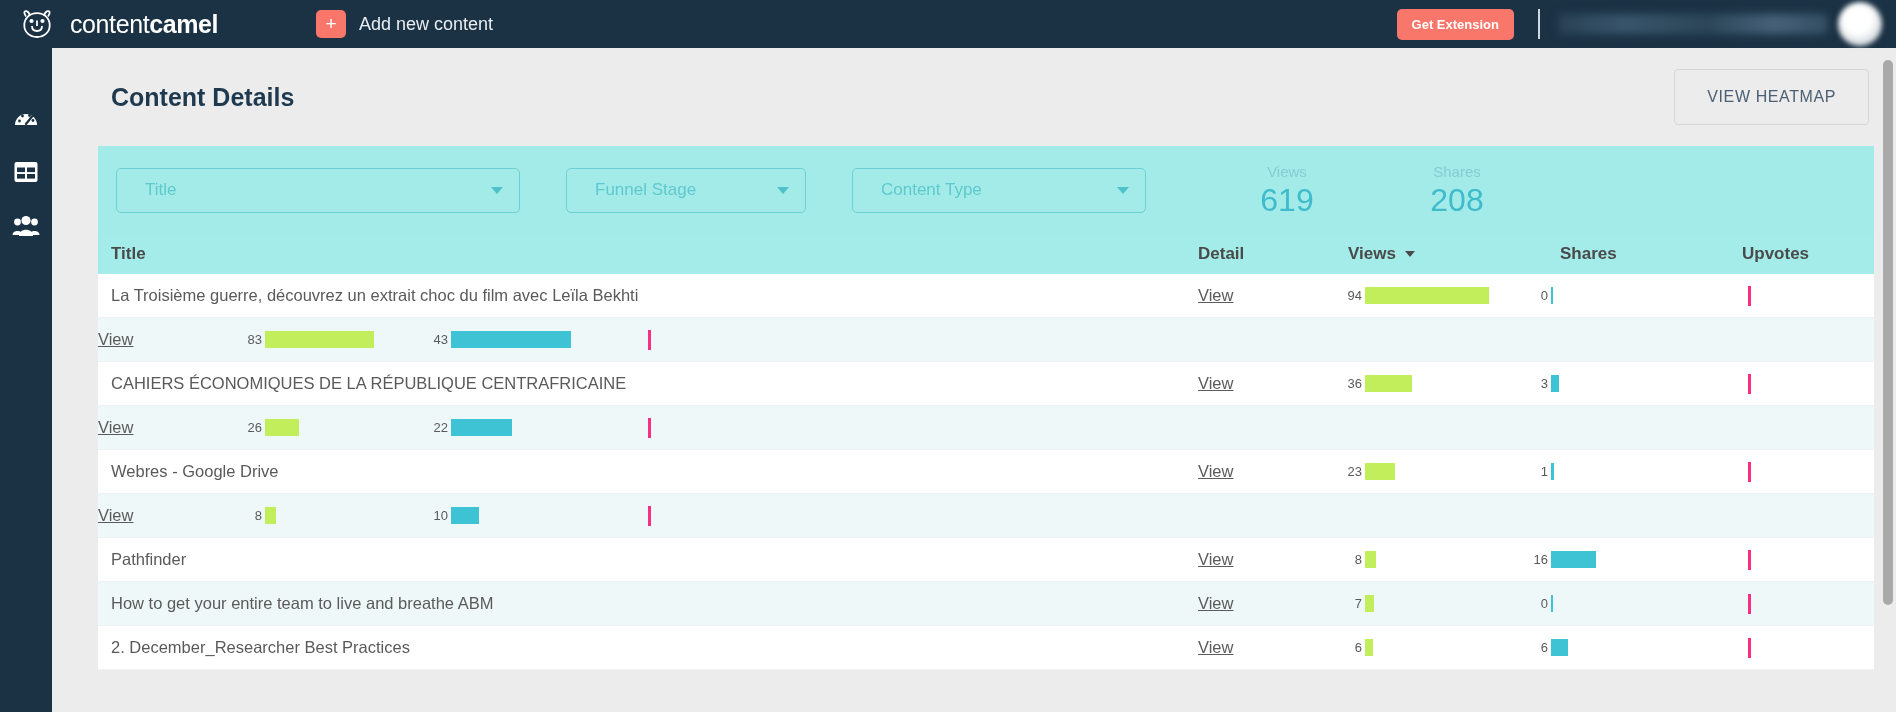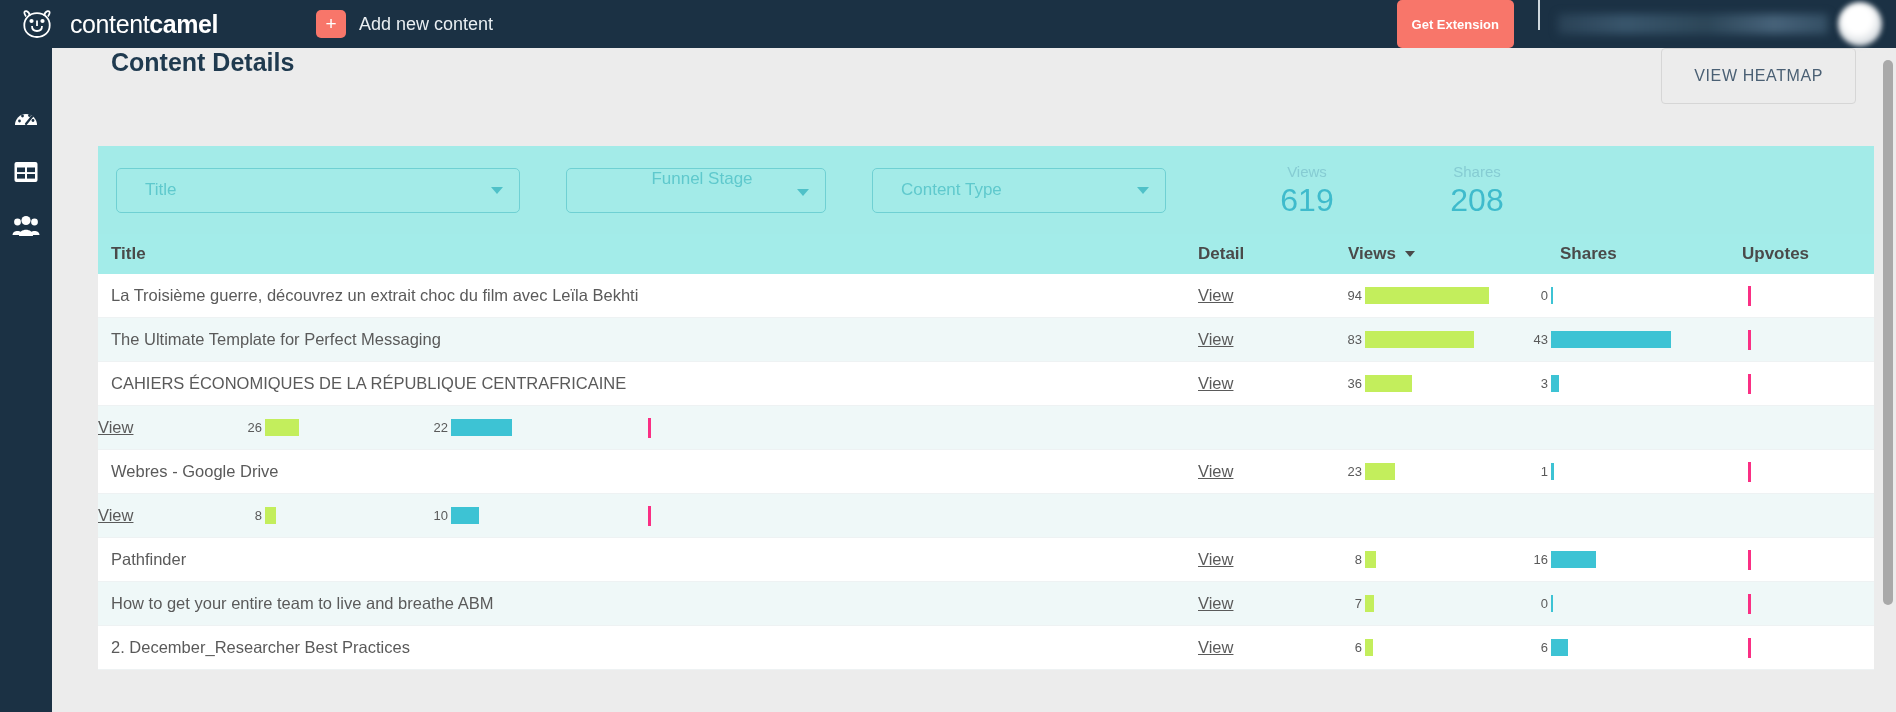--- a/index.html
+++ b/index.html
@@ -55,20 +55,21 @@
     font-size: 19px;
     line-height: 27px;
     text-align: center;
     font-weight: 500;
   }
   #addnew-label { color: #e9eef2; font-size: 18px; }
 
   #nav-right {
     margin-left: auto;
     display: flex;
+    align-items: center;
     height: 48px;
   }
   #get-ext {
     background: #f8766a;
     color: #ffffff;
     font-size: 13px;
     font-weight: 700;
     padding: 8px 15px;
     border-radius: 5px;
     border: none;
@@ -125,22 +126,22 @@
     position: absolute;
     top: 48px; left: 52px;
     width: 1844px;
     height: 664px;
     background: #ececec;
     overflow: hidden;
   }
 
   #page-head {
     display: flex;
-    align-items: flex-start;
-    padding: 0 40px 0 59px;
+    align-items: center;
+    padding: 0 27px 0 59px;
     height: 98px;
   }
   #page-title {
     color: #1f3a4f;
     font-size: 25px;
     font-weight: 700;
   }
   #heatmap-btn {
     margin-left: auto;
     background: #ececec;
@@ -168,21 +169,21 @@
     border: 1px solid #6fd0d3;
     border-radius: 5px;
     display: flex;
     align-items: center;
     padding: 0 16px 0 28px;
     margin-right: 46px;
     cursor: pointer;
     background: transparent;
   }
   #filter-title { width: 404px; }
-  #filter-funnel { width: 260px; flex-direction: column; }
+  #filter-funnel { width: 240px; }
   #filter-ctype { width: 294px; }
   .filter-label {
     color: #5fc9cd;
     font-size: 17px;
   }
   .filter-caret {
     margin-left: auto;
     width: 0; height: 0;
     border-left: 6px solid transparent;
     border-right: 6px solid transparent;
@@ -450,23 +451,20 @@
               <span class="bar bar-shares" style="width: 2px;"></span>
             </div>
           </div>
           <div class="cell c-upvotes">
             <div class="numcell">
               <span class="bar-up"></span>
             </div>
           </div>
         </div>
         <div class="trow even">
-          <div class="cell c-title">
-            <span class="row-title">The Ultimate Template for Perfect Messaging</span>
-          </div>
           <div class="cell c-detail">
             <span class="view-link">View</span>
           </div>
           <div class="cell c-views">
             <div class="numcell">
               <span class="num">83</span>
               <span class="bar bar-views" style="width: 109px;"></span>
             </div>
           </div>
           <div class="cell c-shares">

